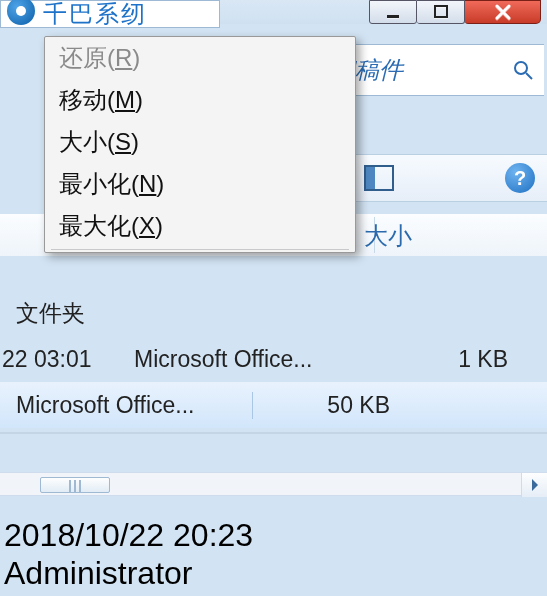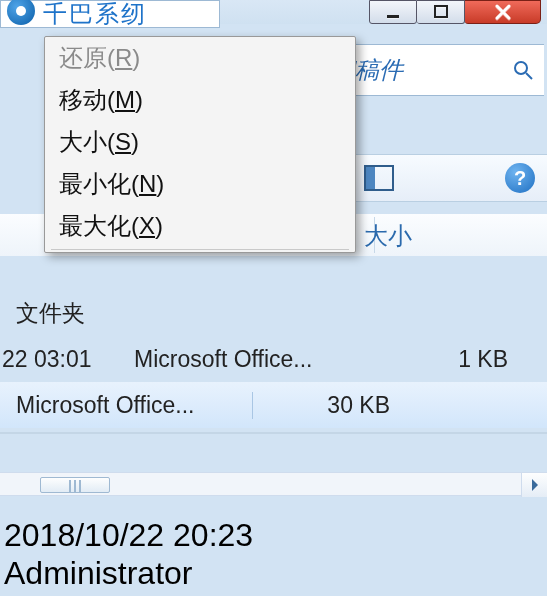--- a/index.html
+++ b/index.html
@@ -155,21 +155,21 @@
     <div class="c-type">文件夹</div>
     <div class="c-size"></div>
   </div>
   <div class="row">
     <div class="c-date">22 03:01</div>
     <div class="c-type">Microsoft Office...</div>
     <div class="c-size">1 KB</div>
   </div>
   <div class="row sel">
     <div class="c-type">Microsoft Office...</div>
-    <div class="c-size">30 KB</div>
+    <div class="c-size">50 KB</div>
   </div>
 </div>
 
 <div class="divider"></div>
 
 <div class="hscroll">
   <div class="thumb"></div>
   <div class="sc-arr">
     <svg width="10" height="14">
       <path d="M2 1 L8 7 L2 13" fill="#3a6b9c"></path>

